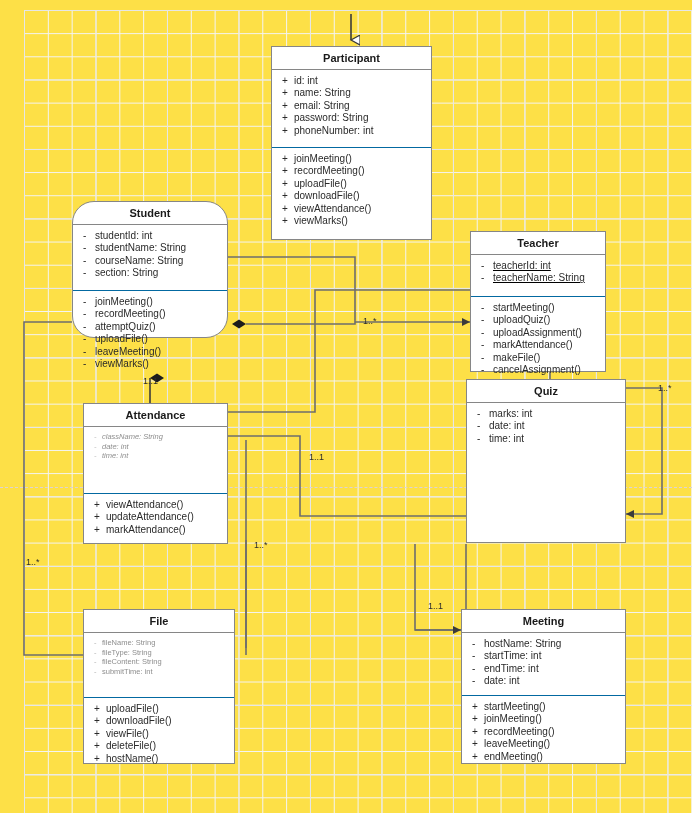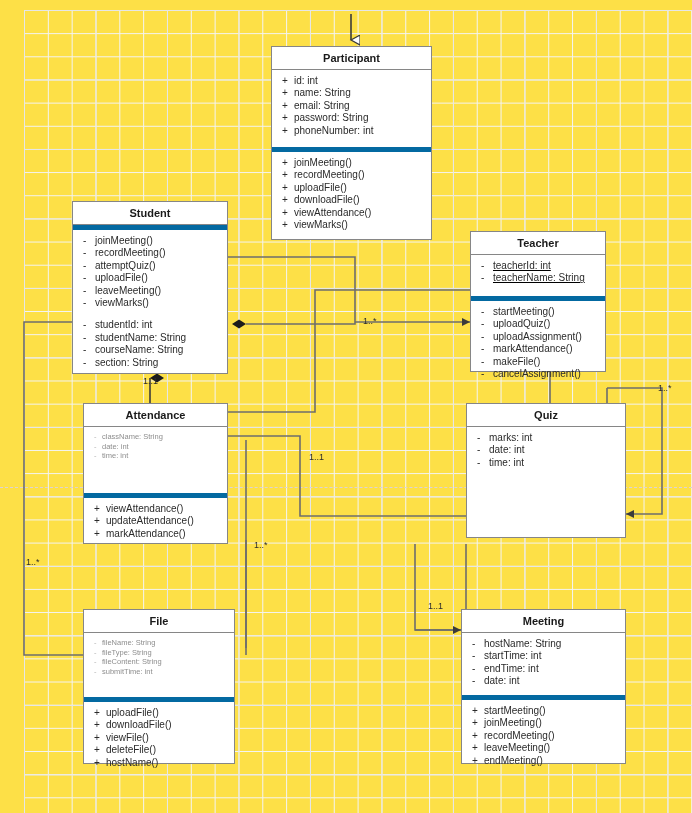--- a/index.html
+++ b/index.html
@@ -20,21 +20,21 @@
     border-top:1px dashed #dcd3d3;}
 
   svg#links{position:absolute;left:0;top:0;width:692px;height:813px;}
 
   
   .cls{position:absolute;background:#ffffff;border:1px solid #868686;
        box-sizing:border-box;}
   .cls .hdr{height:22px;line-height:22px;text-align:center;font-size:11px;
        font-weight:bold;color:#1a1a1a;border-bottom:1px solid #868686;}
   .cls .sec{box-sizing:border-box;padding:5px 0 5px 0;}
-  .cls .sec.div{border-top:5px solid #0369a1;}
+  .cls .sec.div{border-top:1px solid #0369a1;}
   .row{font-size:10px;color:#2a2a2a;line-height:12.4px;white-space:nowrap;
        padding-left:10px;}
   .row .vis{display:inline-block;width:12px;color:#2a2a2a;}
   .faint .row{font-size:7.5px;line-height:9.6px;color:#8e8e8e;}
   .faint .row .vis{width:8px;color:#b4b4b4;}
 
   .mult{position:absolute;font-size:9px;color:#2b2b2b;
         font-family:"Liberation Sans",sans-serif;white-space:nowrap;}
 </style>
 </head>
@@ -106,66 +106,66 @@
         </div>
         <div class="sec div">
           <div class="row"><span class="vis">+</span><span>joinMeeting()</span></div>
           <div class="row"><span class="vis">+</span><span>recordMeeting()</span></div>
           <div class="row"><span class="vis">+</span><span>uploadFile()</span></div>
           <div class="row"><span class="vis">+</span><span>downloadFile()</span></div>
           <div class="row"><span class="vis">+</span><span>viewAttendance()</span></div>
           <div class="row"><span class="vis">+</span><span>viewMarks()</span></div>
         </div>
       </div>
-      <div class="cls" style="left: 72px; top: 201px; width: 156px; height: 173px;">
+      <div class="cls" style="left: 72px; top: 201px; width: 156px; height: 137px; border-radius: 22px;">
         <div class="hdr">Student</div>
+        <div class="sec" style="height: 65px;">
+          <div class="row"><span class="vis">-</span><span>studentId: int</span></div>
+          <div class="row"><span class="vis">-</span><span>studentName: String</span></div>
+          <div class="row"><span class="vis">-</span><span>courseName: String</span></div>
+          <div class="row"><span class="vis">-</span><span>section: String</span></div>
+        </div>
         <div class="sec div">
           <div class="row"><span class="vis">-</span><span>joinMeeting()</span></div>
           <div class="row"><span class="vis">-</span><span>recordMeeting()</span></div>
           <div class="row"><span class="vis">-</span><span>attemptQuiz()</span></div>
           <div class="row"><span class="vis">-</span><span>uploadFile()</span></div>
           <div class="row"><span class="vis">-</span><span>leaveMeeting()</span></div>
           <div class="row"><span class="vis">-</span><span>viewMarks()</span></div>
         </div>
-        <div class="sec" style="height: 65px;">
-          <div class="row"><span class="vis">-</span><span>studentId: int</span></div>
-          <div class="row"><span class="vis">-</span><span>studentName: String</span></div>
-          <div class="row"><span class="vis">-</span><span>courseName: String</span></div>
-          <div class="row"><span class="vis">-</span><span>section: String</span></div>
-        </div>
       </div>
       <div class="cls" style="left: 470px; top: 231px; width: 136px; height: 141px;">
         <div class="hdr">Teacher</div>
         <div class="sec" style="height: 41px; text-decoration: underline;">
           <div class="row"><span class="vis">-</span><span>teacherId: int</span></div>
           <div class="row"><span class="vis">-</span><span>teacherName: String</span></div>
         </div>
         <div class="sec div">
           <div class="row"><span class="vis">-</span><span>startMeeting()</span></div>
           <div class="row"><span class="vis">-</span><span>uploadQuiz()</span></div>
           <div class="row"><span class="vis">-</span><span>uploadAssignment()</span></div>
           <div class="row"><span class="vis">-</span><span>markAttendance()</span></div>
           <div class="row"><span class="vis">-</span><span>makeFile()</span></div>
           <div class="row"><span class="vis">-</span><span>cancelAssignment()</span></div>
         </div>
       </div>
       <div class="cls" style="left: 83px; top: 403px; width: 145px; height: 141px;">
         <div class="hdr">Attendance</div>
-        <div class="sec faint" style="height: 66px;">
+        <div class="sec faint" style="height: 66px; font-style: italic;">
           <div class="row"><span class="vis">-</span><span>className: String</span></div>
           <div class="row"><span class="vis">-</span><span>date: int</span></div>
           <div class="row"><span class="vis">-</span><span>time: int</span></div>
         </div>
         <div class="sec div">
           <div class="row"><span class="vis">+</span><span>viewAttendance()</span></div>
           <div class="row"><span class="vis">+</span><span>updateAttendance()</span></div>
           <div class="row"><span class="vis">+</span><span>markAttendance()</span></div>
         </div>
       </div>
-      <div class="cls" style="left: 466px; top: 403px; width: 160px; height: 135px;">
+      <div class="cls" style="left: 466px; top: 379px; width: 160px; height: 164px;">
         <div class="hdr">Quiz</div>
         <div class="sec" style="height: 66px;">
           <div class="row"><span class="vis">-</span><span>marks: int</span></div>
           <div class="row"><span class="vis">-</span><span>date: int</span></div>
           <div class="row"><span class="vis">-</span><span>time: int</span></div>
         </div>
       </div>
       <div class="cls" style="left: 83px; top: 609px; width: 152px; height: 155px;">
         <div class="hdr">File</div>
         <div class="sec faint" style="height: 64px;">

